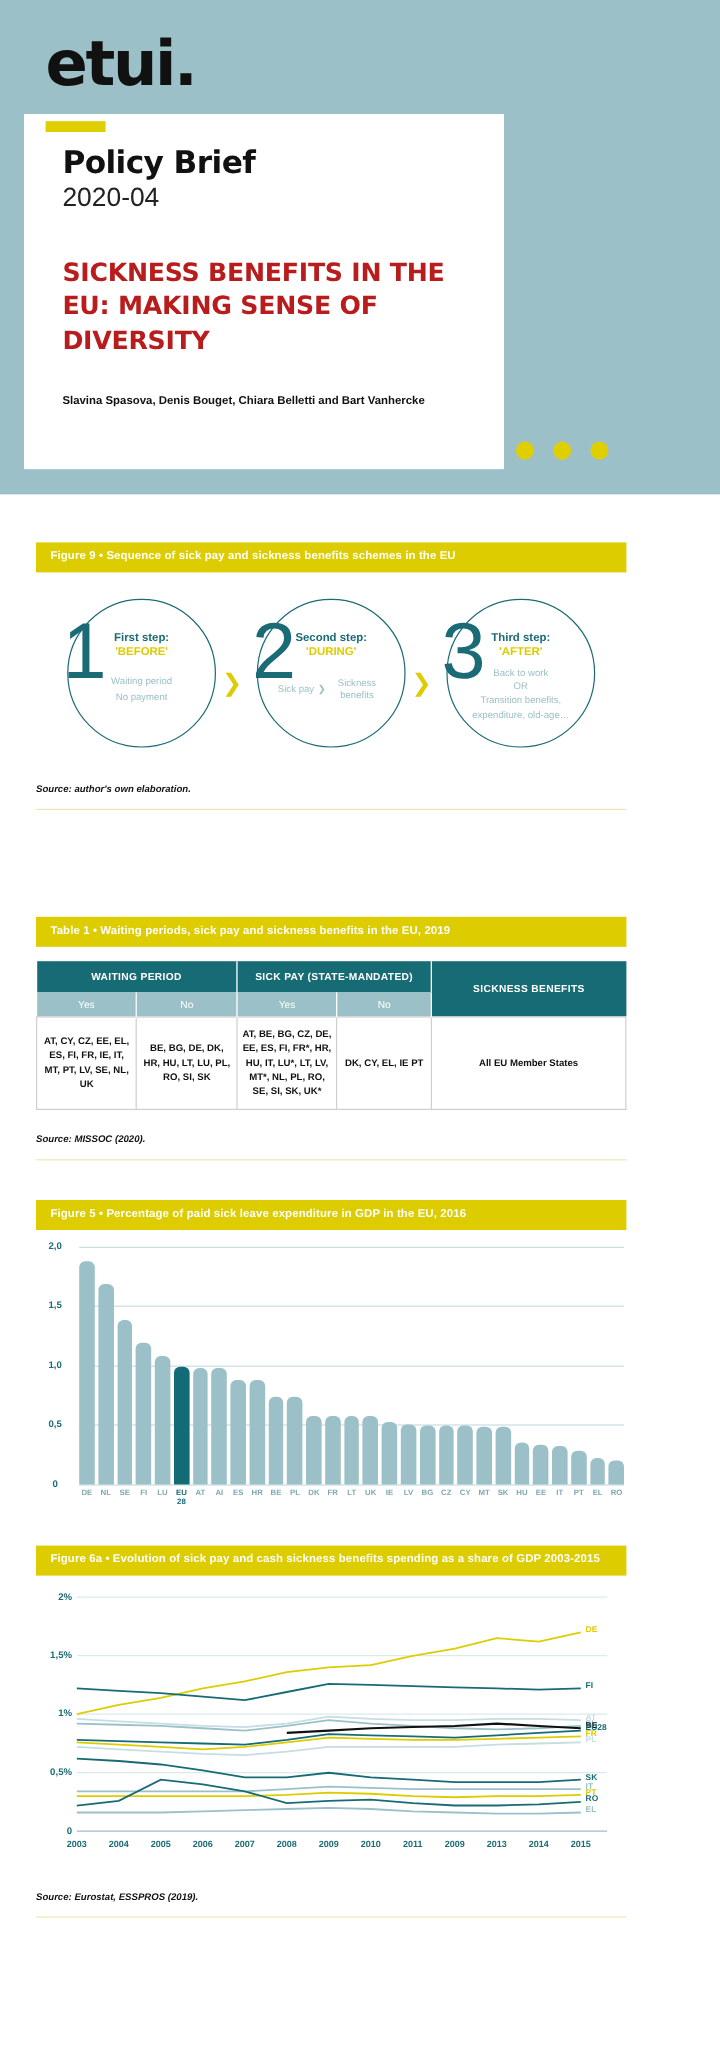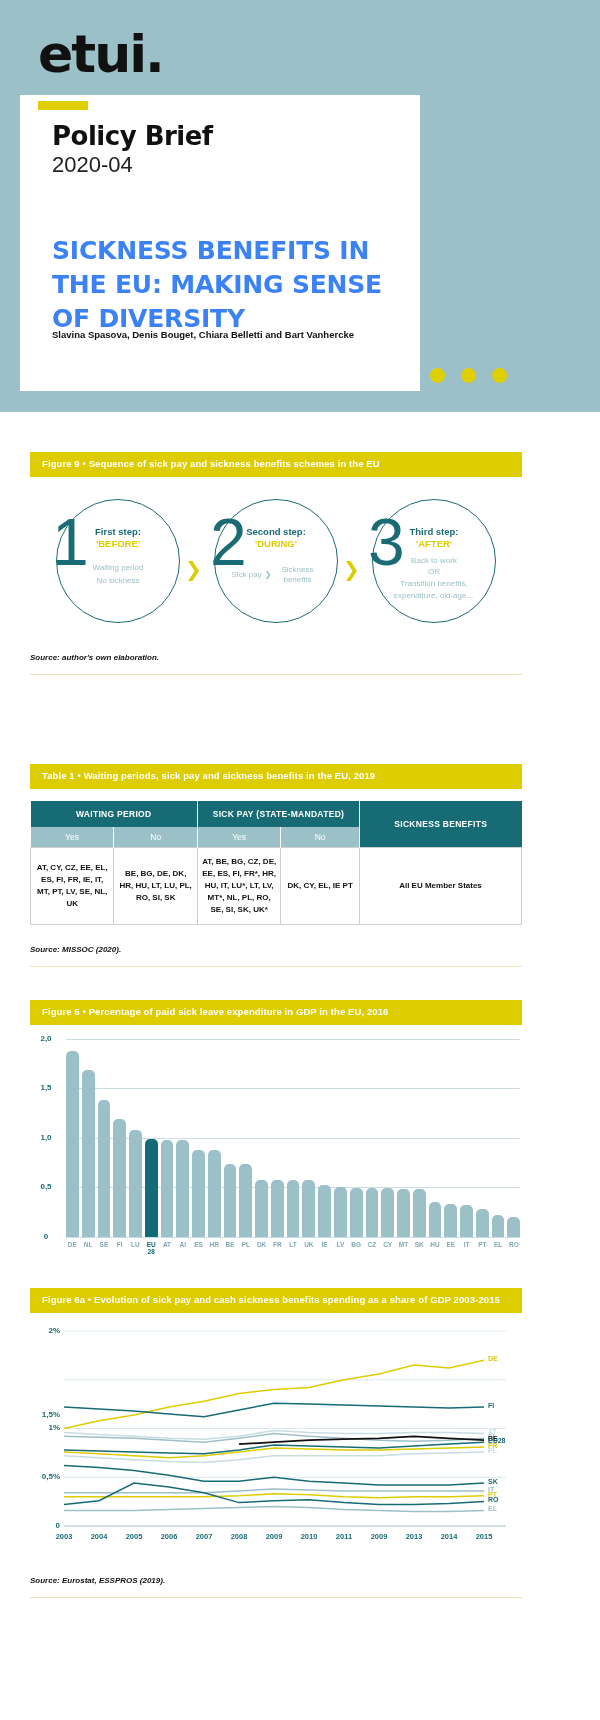--- a/index.html
+++ b/index.html
@@ -35,22 +35,22 @@
     font-size: 26px; font-weight: 700; color: #111; letter-spacing: -0.5px;
   }
   .pb-num {
     position: absolute; left: 32px; top: 57px;
     font-family: "Liberation Sans", sans-serif;
     font-size: 22px; font-weight: 400; color: #222; letter-spacing: 0px;
   }
   .pb-head {
     position: absolute; left: 32px; top: 118px; width: 345px;
     font-family: "DejaVu Sans", sans-serif;
-    font-size: 25px; font-weight: 700; color: #3b82f6;
-    line-height: 1.35; letter-spacing: -0.2px; margin-top: 21px;
+    font-size: 21px; font-weight: 700; color: #b91c1c;
+    line-height: 1.35; letter-spacing: -0.2px;
   }
   .pb-authors {
     position: absolute; left: 32px; top: 233px; width: 330px;
     font-size: 9.5px; font-weight: 700; color: #111; line-height: 1.5;
   }
   .dots { position: absolute; left: 430px; top: 368px; display: flex; gap: 16px; }
   .dot { width: 15px; height: 15px; border-radius: 50%; background: #e0cf00; }
 
   
   .band {
@@ -151,21 +151,21 @@
 
 <div class="sec" style="top:452px;">
   <div class="band">Figure 9 • Sequence of sick pay and sickness benefits schemes in the EU</div>
   <div class="fig1-wrap">
     <div class="bignum n1">1</div>
     <div class="circle c1">
       <div class="step-t">First step:</div>
       <div class="step-s">'BEFORE'</div>
       <div class="step-b">
         <div>Waiting period</div>
-        <div>No sickness</div>
+        <div>No payment</div>
       </div>
     </div>
     <div class="chev-y cy1">❯</div>
 
     <div class="bignum n2">2</div>
     <div class="circle c2">
       <div class="step-t">Second step:</div>
       <div class="step-s">'DURING'</div>
       <div class="step-b" style="display:flex;align-items:center;justify-content:center;margin-top:16px;">
         <span>Sick pay</span>
@@ -360,21 +360,21 @@
   <div class="source">Source: Eurostat, ESSPROS (2019).</div>
   <div class="rule"></div>
 </div>
 
 <div class="sec" style="top:1288px;">
   <div class="band">Figure 6a • Evolution of sick pay and cash sickness benefits spending as a share of GDP 2003-2015</div>
   <div class="lc" id="lc-root">
       <div class="lc-ylab" style="left: 0px; top: 200px;">0</div>
       <div class="lc-ylab" style="left: 0px; top: 151.25px;">0,5%</div>
       <div class="lc-ylab" style="left: 0px; top: 102.5px;">1%</div>
-      <div class="lc-ylab" style="left: 0px; top: 53.75px; margin-top: 35px;">1,5%</div>
+      <div class="lc-ylab" style="left: 0px; top: 53.75px;">1,5%</div>
       <div class="lc-ylab" style="left: 0px; top: 5px;">2%</div>
       <div class="lc-slab" style="left: 458px; top: 34.25px; color: rgb(221, 204, 0);">DE</div>
       <div class="lc-slab" style="left: 458px; top: 81.05px; color: rgb(23, 107, 117);">FI</div>
       <div class="lc-slab" style="left: 458px; top: 107.375px; color: rgb(198, 221, 226);">AT</div>
       <div class="lc-slab" style="left: 458px; top: 112.25px; color: rgb(156, 192, 199);">SI</div>
       <div class="lc-slab" style="left: 458px; top: 114.2px; color: rgb(17, 17, 17);">BE</div>
       <div class="lc-slab" style="left: 458px; top: 116.15px; color: rgb(23, 107, 117);">EU28</div>
       <div class="lc-slab" style="left: 458px; top: 121.025px; color: rgb(221, 204, 0);">FR</div>
       <div class="lc-slab" style="left: 458px; top: 125.9px; color: rgb(198, 221, 226);">PL</div>
       <div class="lc-slab" style="left: 458px; top: 157.1px; color: rgb(23, 107, 117);">SK</div>

